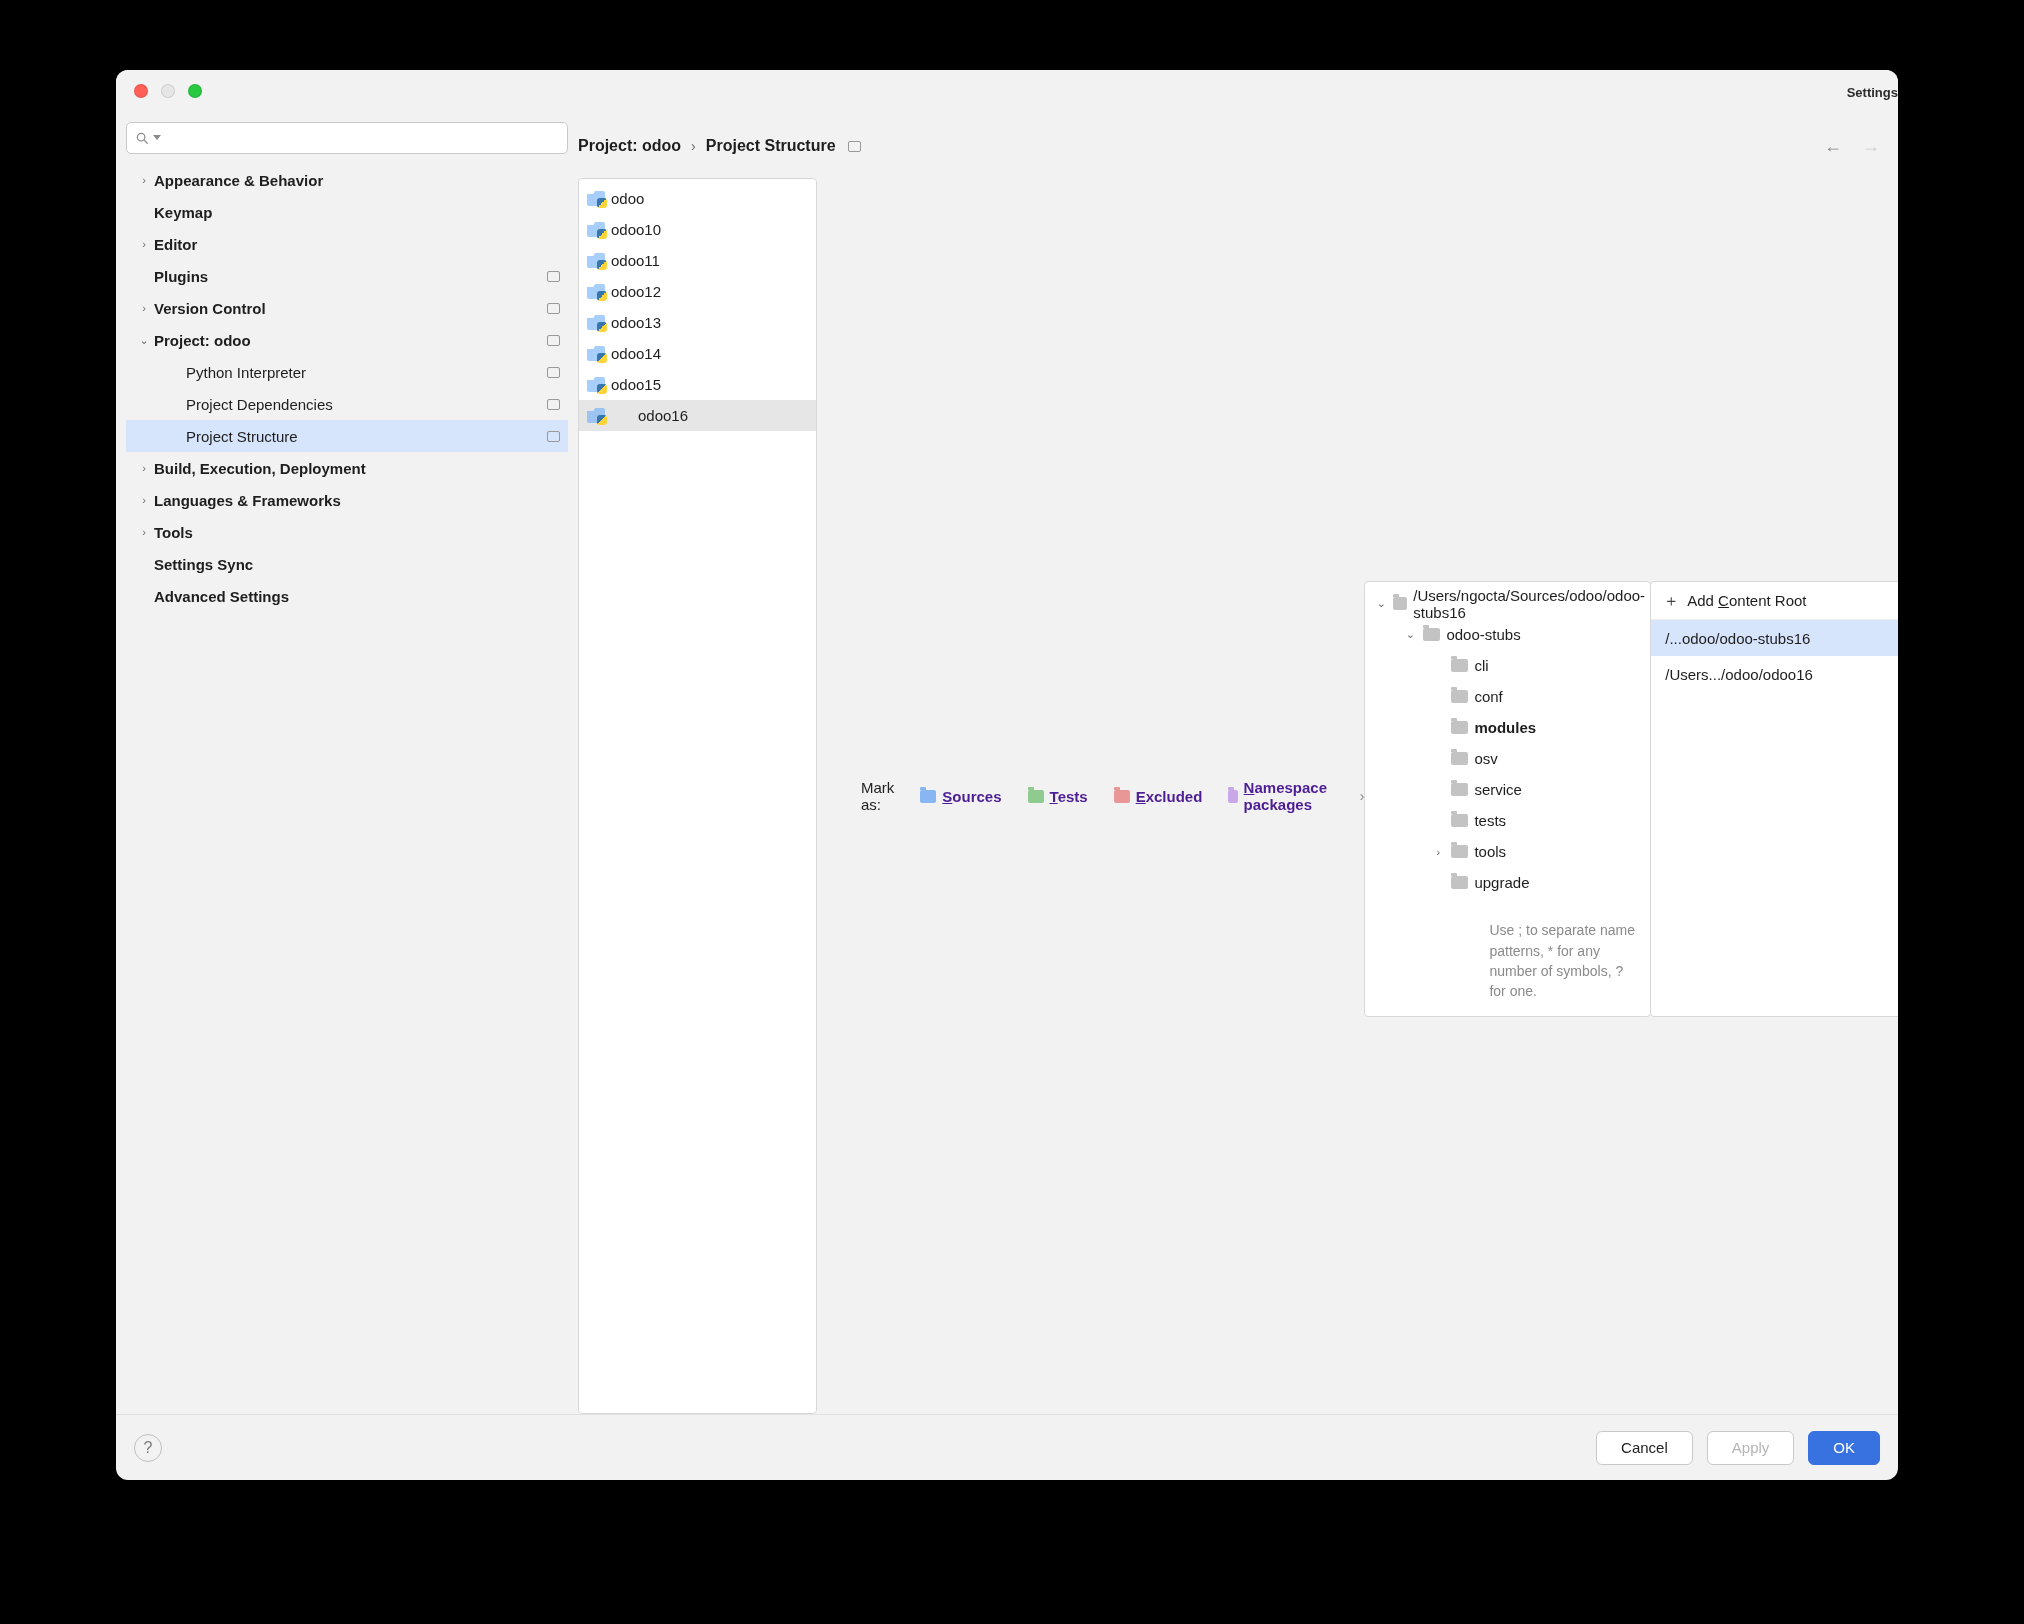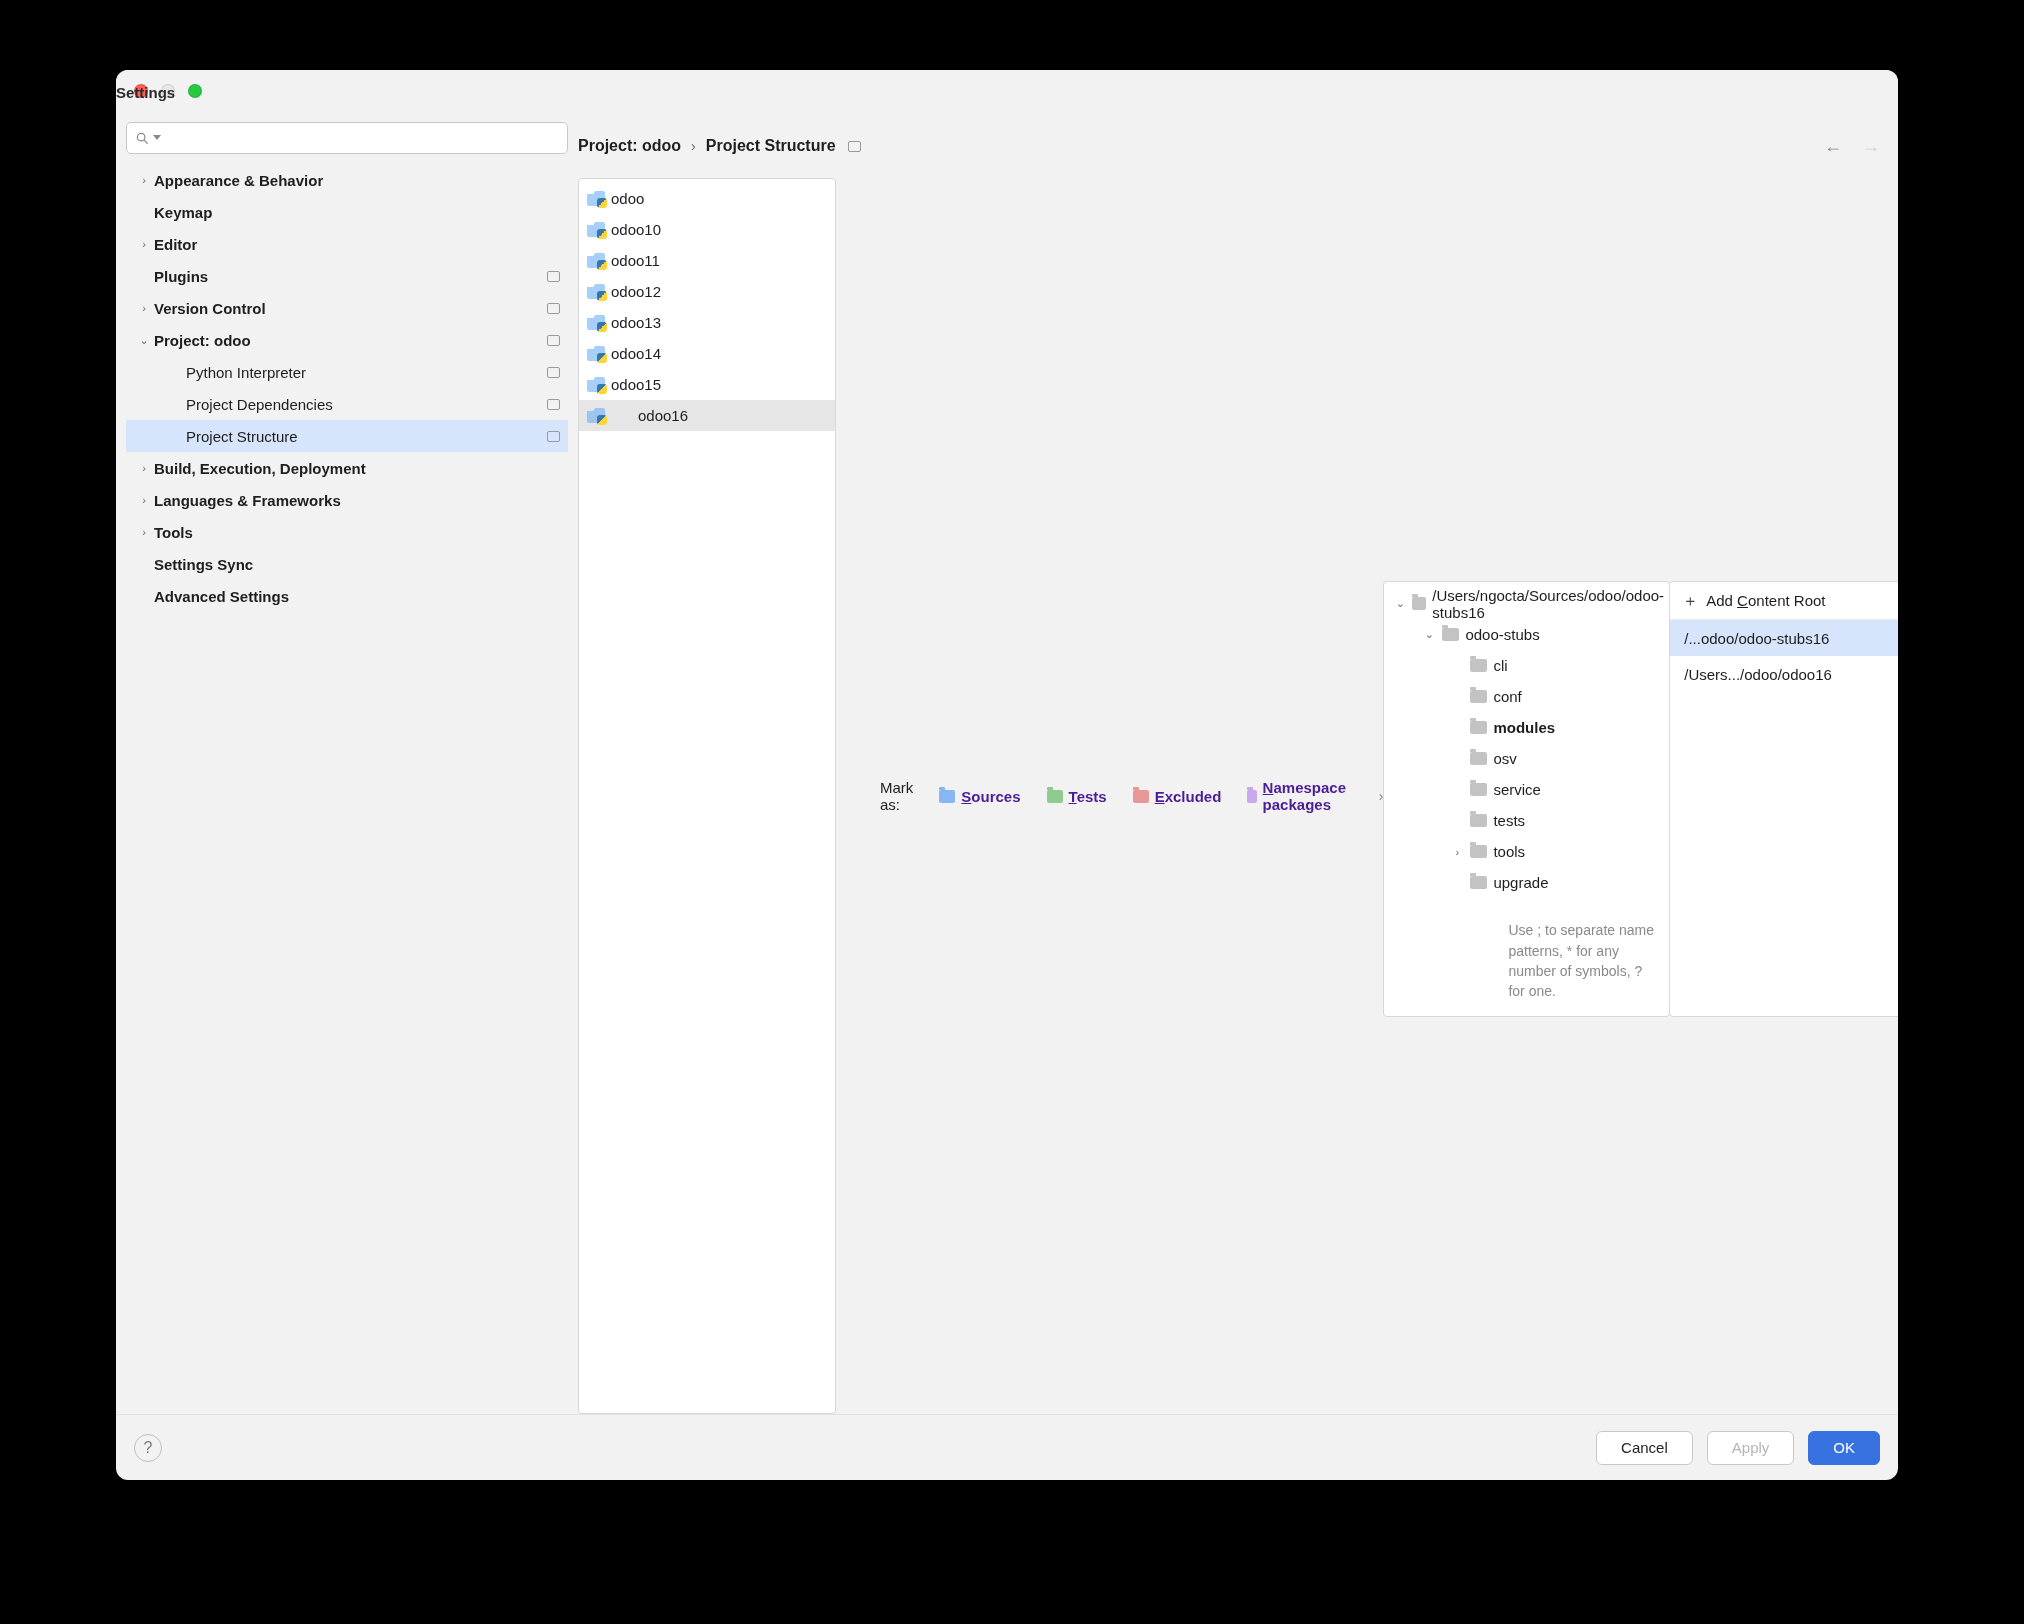--- a/index.html
+++ b/index.html
@@ -34,23 +34,23 @@
     flex-shrink: 0;
   }
   .traffic-lights { position: absolute; left: 18px; top: 14px; display: flex; gap: 13px; }
   .tl { width: 14px; height: 14px; border-radius: 50%; }
   .tl.red { background: #FF5F57; border: 0.5px solid rgba(0,0,0,0.1);}
   .tl.yellow { background: #E6E6E6; border: 0.5px solid rgba(0,0,0,0.1);}
   .tl.green { background: #28C840; border: 0.5px solid rgba(0,0,0,0.1);}
   .title-text {
     position: absolute;
     left: 0; right: 0;
-    text-align: left;
+    text-align: right;
     font-weight: 600;
-    font-size: 15px;
+    font-size: 13px;
     color: #2b2b2b;
   }
   .body-row { display: flex; flex: 1; min-height: 0; }
   .sidebar {
     width: 462px;
     flex-shrink: 0;
     padding: 8px 10px 8px 10px;
     display: flex;
     flex-direction: column;
   }
@@ -108,21 +108,21 @@
   }
   .nav-arrows { margin-left: auto; display: flex; gap: 20px; color: #888; font-size: 18px;}
   .content-row {
     display: flex;
     flex: 1;
     min-height: 0;
     margin-top: 12px;
     gap: 0;
   }
   .modules-panel {
-    width: 258px;
+    width: 239px;
     background: #fff;
     border: 1px solid #d8d8d8;
     border-radius: 4px;
     padding-top: 4px;
     overflow: hidden;
   }
   .mod-row {
     height: 31px;
     display: flex;
     align-items: center;

